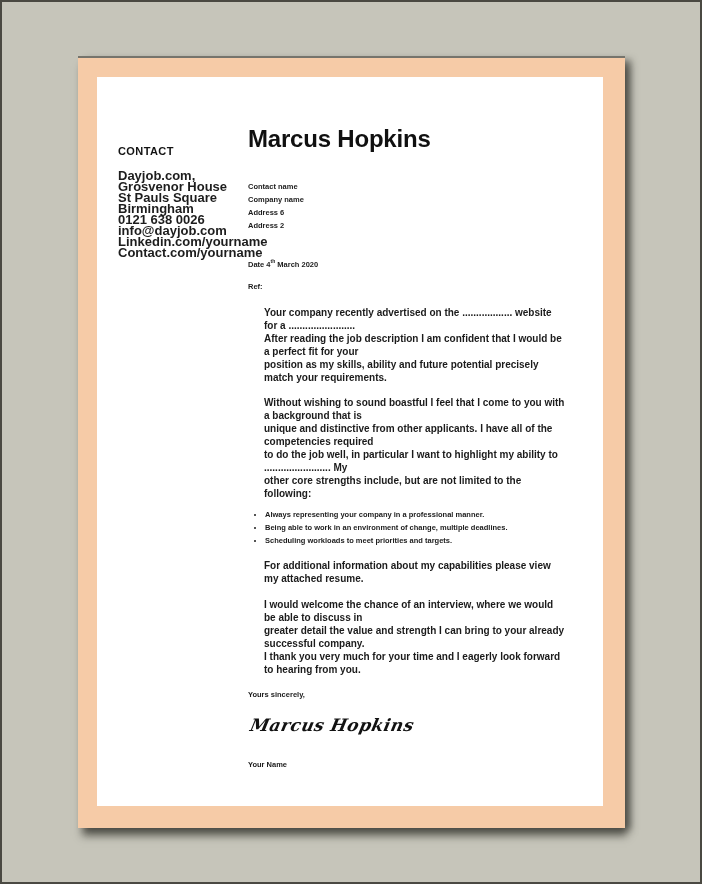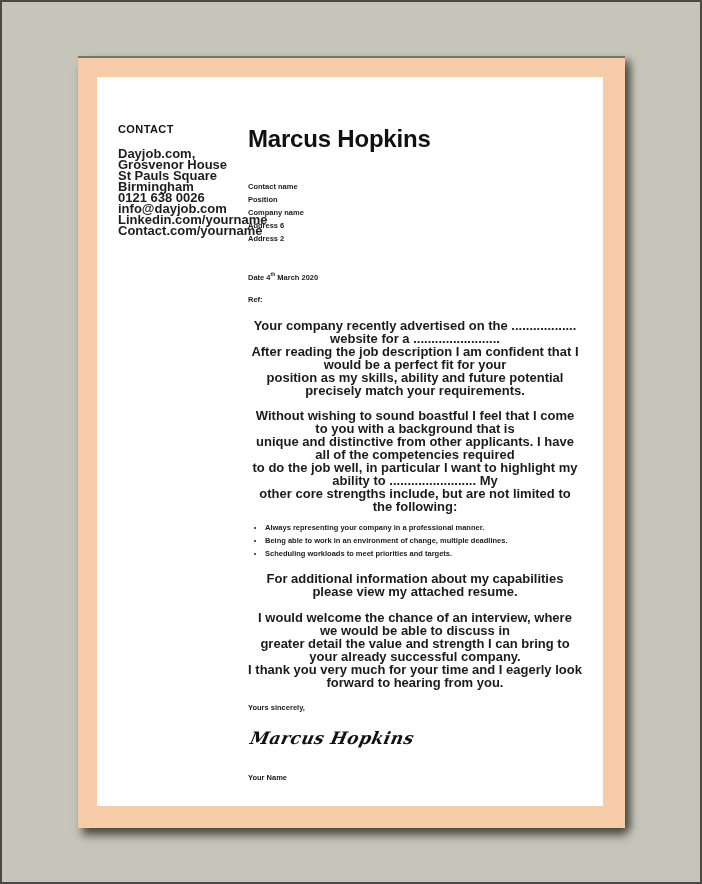--- a/index.html
+++ b/index.html
@@ -32,21 +32,21 @@
     left: 19px;
     top: 19px;
     width: 506px;
     height: 729px;
     background: #ffffff;
   }
   
   .contact-col {
     position: absolute;
     left: 21px;
-    top: 46px;
+    top: 68px;
     width: 128px;
   }
   .contact-heading {
     margin: 0;
     font-size: 11px;
     line-height: 13px;
     font-weight: 700;
     letter-spacing: 0.4px;
     color: #131313;
   }
@@ -90,26 +90,25 @@
   .small-line {
     font-size: 7.5px;
     line-height: 13px;
     font-weight: 600;
   }
   .date-line { margin-top: 23px; }
   .date-line sup { font-size: 5px; }
   .ref-line { margin-top: 9px; }
   .salutation { margin-top: 9px; }
   .para {
-    margin: 13px 0 0;
-    font-size: 13px;
+    margin: 13px 16px 0;
+    font-size: 10px;
     line-height: 13px;
     font-weight: 600;
     white-space: pre-line;
-    text-align: center;
   }
   .para.tight { margin-top: 12px; }
   .bullets {
     margin: 8px 0 0;
     padding-left: 17px;
     list-style: disc;
   }
   .bullets li {
     font-size: 7.5px;
     line-height: 13px;
@@ -151,21 +150,20 @@
           <div class="contact-line">Linkedin.com/yourname</div>
           <div class="contact-line">Contact.com/yourname</div>
         </div>
       </aside>
 
       <main class="main-col">
         <h1 class="applicant-name">Marcus Hopkins</h1>
 
         <div class="recipient">
           <div class="recipient-line">Contact name</div>
-          <div class="recipient-line">Position</div>
           <div class="recipient-line">Company name</div>
           <div class="recipient-line">Address 6</div>
           <div class="recipient-line">Address 2</div>
         </div>
 
         <div class="small-line date-line"><span>Date 4</span><sup>th</sup><span> March 2020</span></div>
 
         <div class="small-line ref-line">Ref:</div>
 
 

